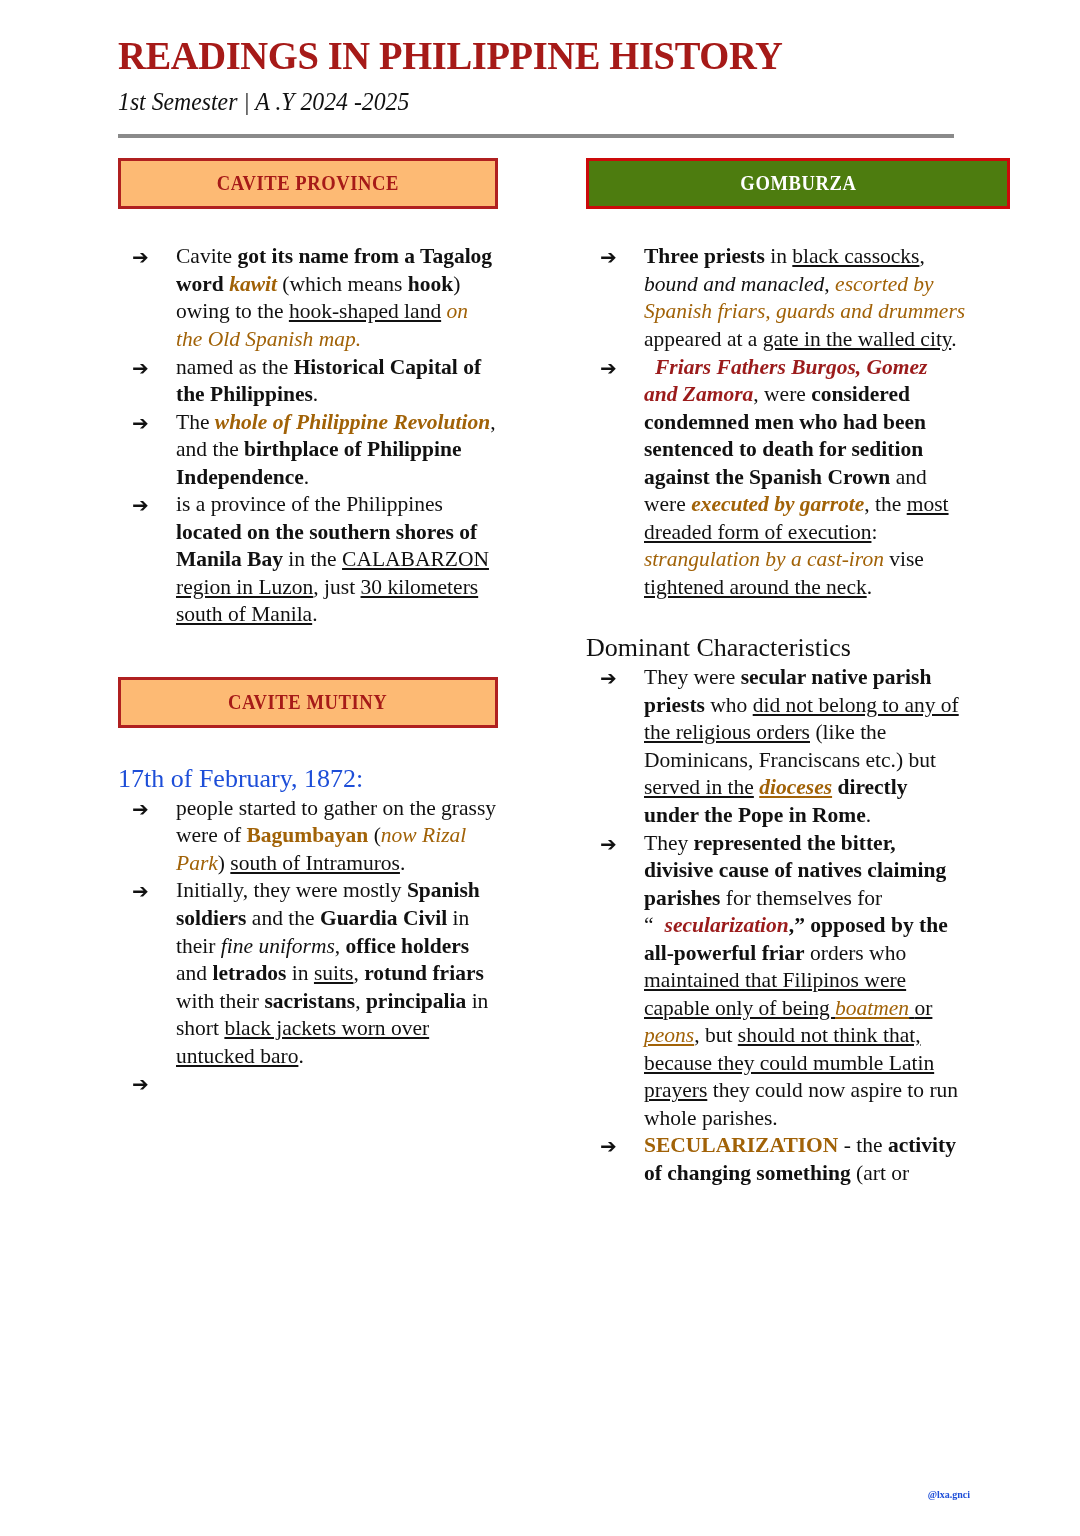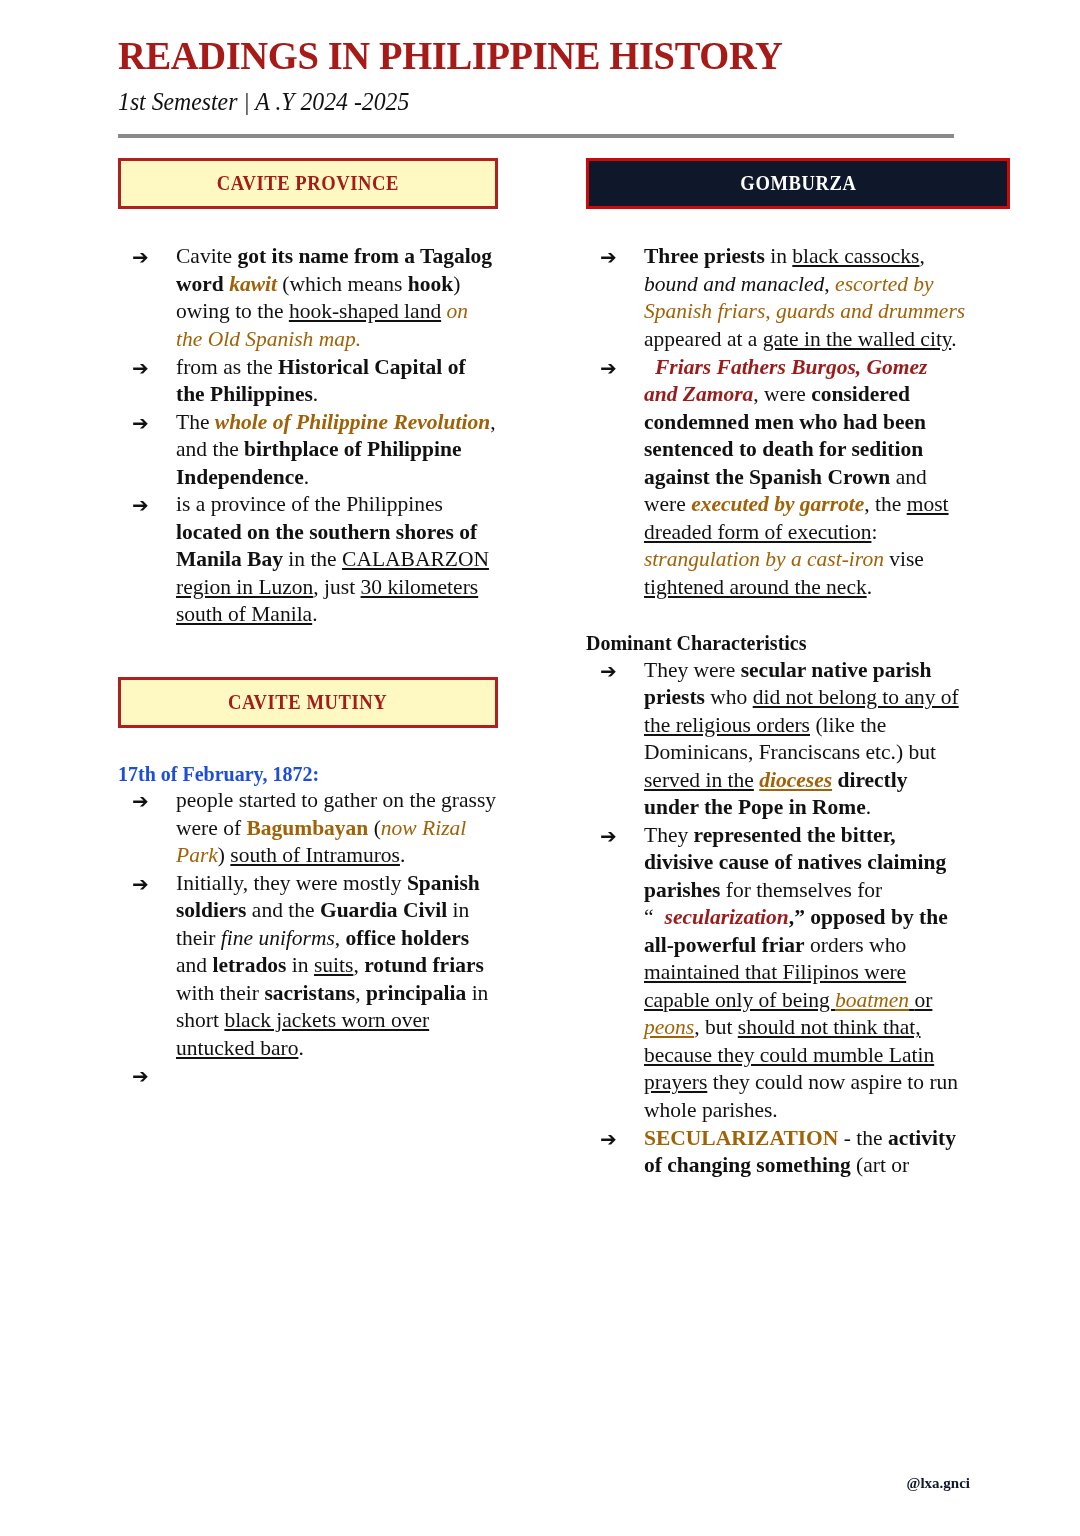--- a/index.html
+++ b/index.html
@@ -71,24 +71,24 @@
   .sec-box {
     box-sizing: border-box;
     height: 51px;
     display: flex;
     align-items: center;
     justify-content: center;
     margin-bottom: 4px;
   }
   .sec-box.outline {
     border: 3px solid #B02020;
-    background: #fef9c3;
+    background: #fdba74;
   }
   .sec-box.filled {
-    background: #0f172a;
+    background: #4d7c0f;
     border: 3px solid #CC0A0A;
     width: 424px;
   }
   .sec-label {
     font-family: "Liberation Serif", "DejaVu Serif", serif;
     font-weight: bold;
     font-size: 20px;
     letter-spacing: 0.6px;
     transform: scaleX(0.93);
   }
@@ -116,22 +116,22 @@
     top: 1px;
     font-size: 20px;
     font-weight: bold;
     font-family: "DejaVu Sans", sans-serif;
     color: #111111;
     line-height: 1.36;
   }
   .li-text { display: block; }
 
   .lead-in {
-    font-weight: bold;
-    font-size: 20px;
+    font-weight: normal;
+    font-size: 26px;
     line-height: 1.28;
     margin: 0;
   }
   .lead-in.red { color: #1d4ed8; }
   .lead-in.black { color: #111111; }
   .gap-md { height: 30px; }
   .gap-lg { height: 48px; }
 
   
   .r-b   { font-weight: bold; }
@@ -139,25 +139,25 @@
   .r-bi  { font-weight: bold; font-style: italic; }
   .r-u   { text-decoration: underline; text-underline-offset: 2px; }
   .c-red    { color: #a16207; }
   .c-dred   { color: #9B1B1B; margin-left: 11px; }
   .c-black  { color: #111111; }
 
   
   .footer-handle {
     position: absolute;
     right: 110px;
-    bottom: 44px;
-    font-family: "Liberation Serif", "DejaVu Serif", serif;
-    font-weight: bold;
-    font-size: 15px;
-    color: #0f172a;
+    bottom: 36px;
+    font-family: "Liberation Serif", "DejaVu Serif", serif;
+    font-weight: bold;
+    font-size: 10px;
+    color: #1d4ed8;
   }
 </style>
 </head>
 <body>
 
 <div class="page">
 
   <h1 class="doc-title">READINGS IN PHILIPPINE HISTORY</h1>
 
   <div class="doc-subtitle">1st Semester | A .Y 2024 -2025</div>
@@ -171,21 +171,21 @@
           <span class="sec-label">CAVITE PROVINCE</span>
         </div>
         <div class="gap-md"></div>
         <ul class="bullets body-block">
           <li>
             <span class="arrow-icon">➔</span>
             <span class="li-text"><span class="c-black">Cavite </span><span class="r-b c-black">got its name from a Tagalog word </span><span class="r-bi c-red">kawit</span><span class="c-black"> (which means </span><span class="r-b c-black">hook</span><span class="c-black">) owing to the </span><span class="r-u c-black">hook-shaped land</span><span class="c-black"> </span><span class="r-i c-red">on the Old Spanish map.</span></span>
           </li>
           <li>
             <span class="arrow-icon">➔</span>
-            <span class="li-text"><span class="c-black">from as the </span><span class="r-b c-black">Historical Capital of the Philippines</span><span class="c-black">.</span></span>
+            <span class="li-text"><span class="c-black">named as the </span><span class="r-b c-black">Historical Capital of the Philippines</span><span class="c-black">.</span></span>
           </li>
           <li>
             <span class="arrow-icon">➔</span>
             <span class="li-text"><span class="c-black">The </span><span class="r-bi c-red">whole of Philippine Revolution</span><span class="c-black">, and the </span><span class="r-b c-black">birthplace of Philippine Independence</span><span class="c-black">.</span></span>
           </li>
           <li>
             <span class="arrow-icon">➔</span>
             <span class="li-text"><span class="c-black">is a province of the Philippines </span><span class="r-b c-black">located on the southern shores of Manila Bay</span><span class="c-black"> in the </span><span class="r-u c-black">CALABARZON region in Luzon</span><span class="c-black">, just </span><span class="r-u c-black">30 kilometers south of Manila</span><span class="c-black">.</span></span>
           </li>
         </ul>

